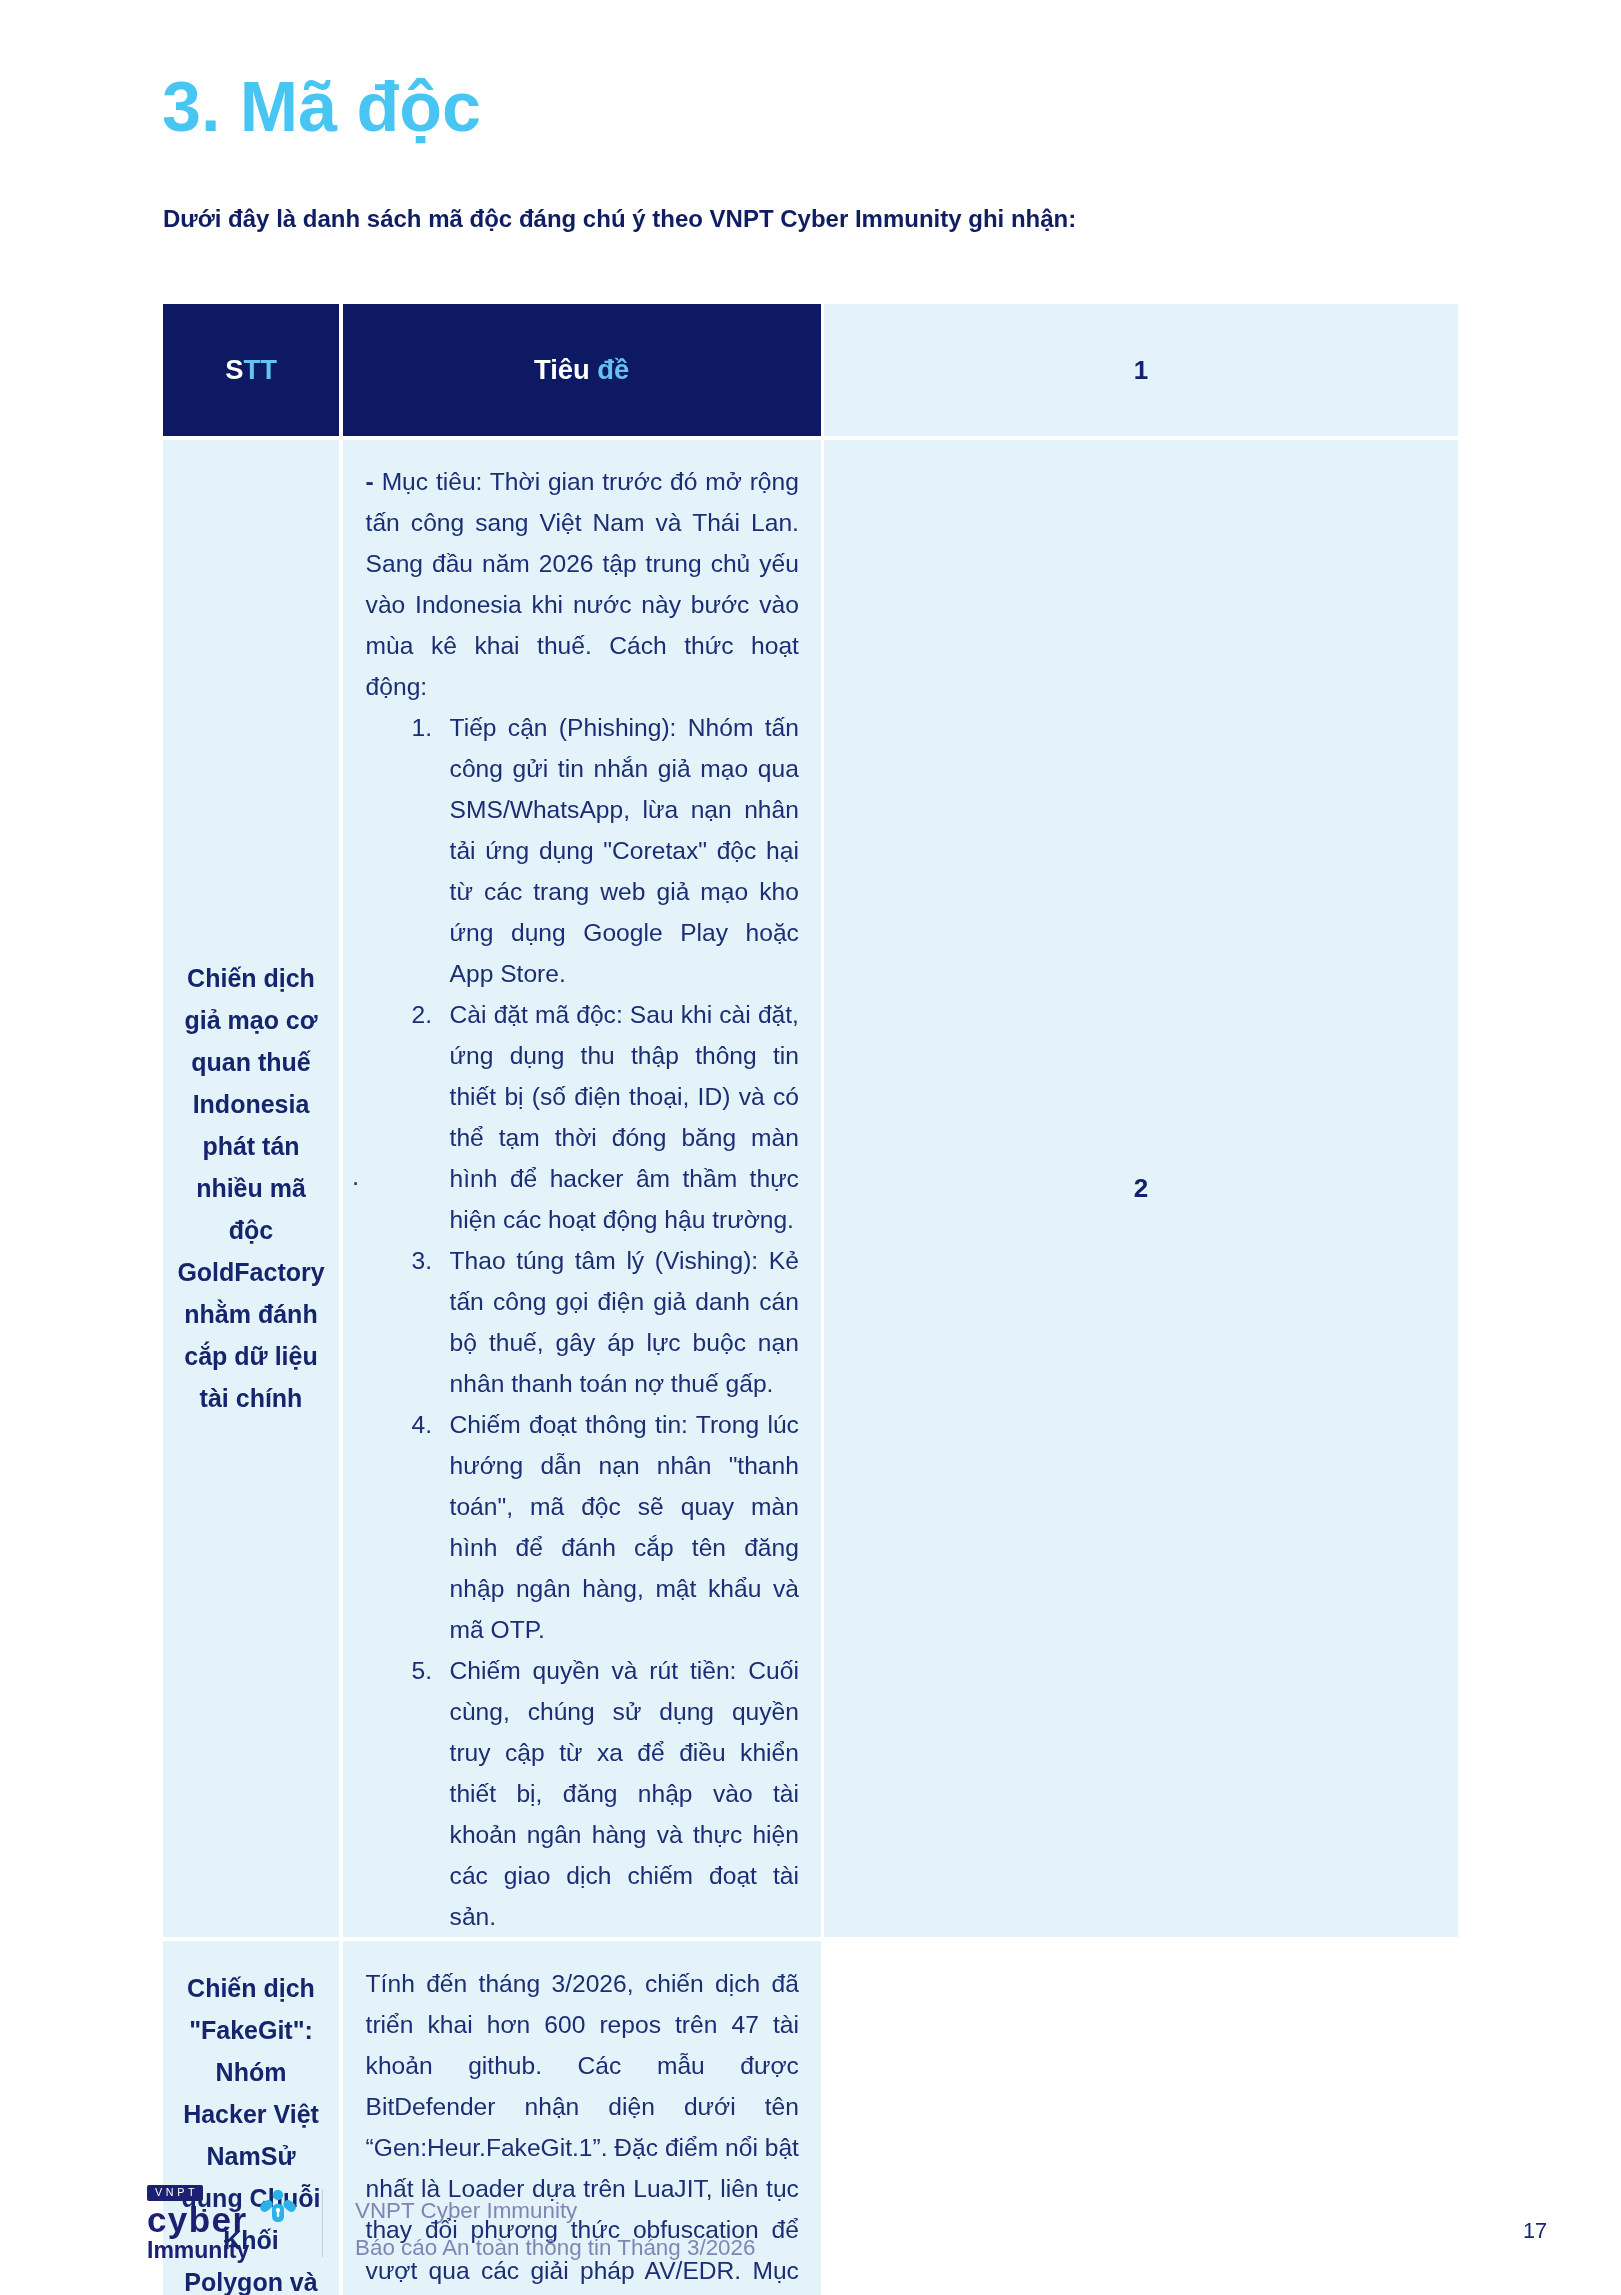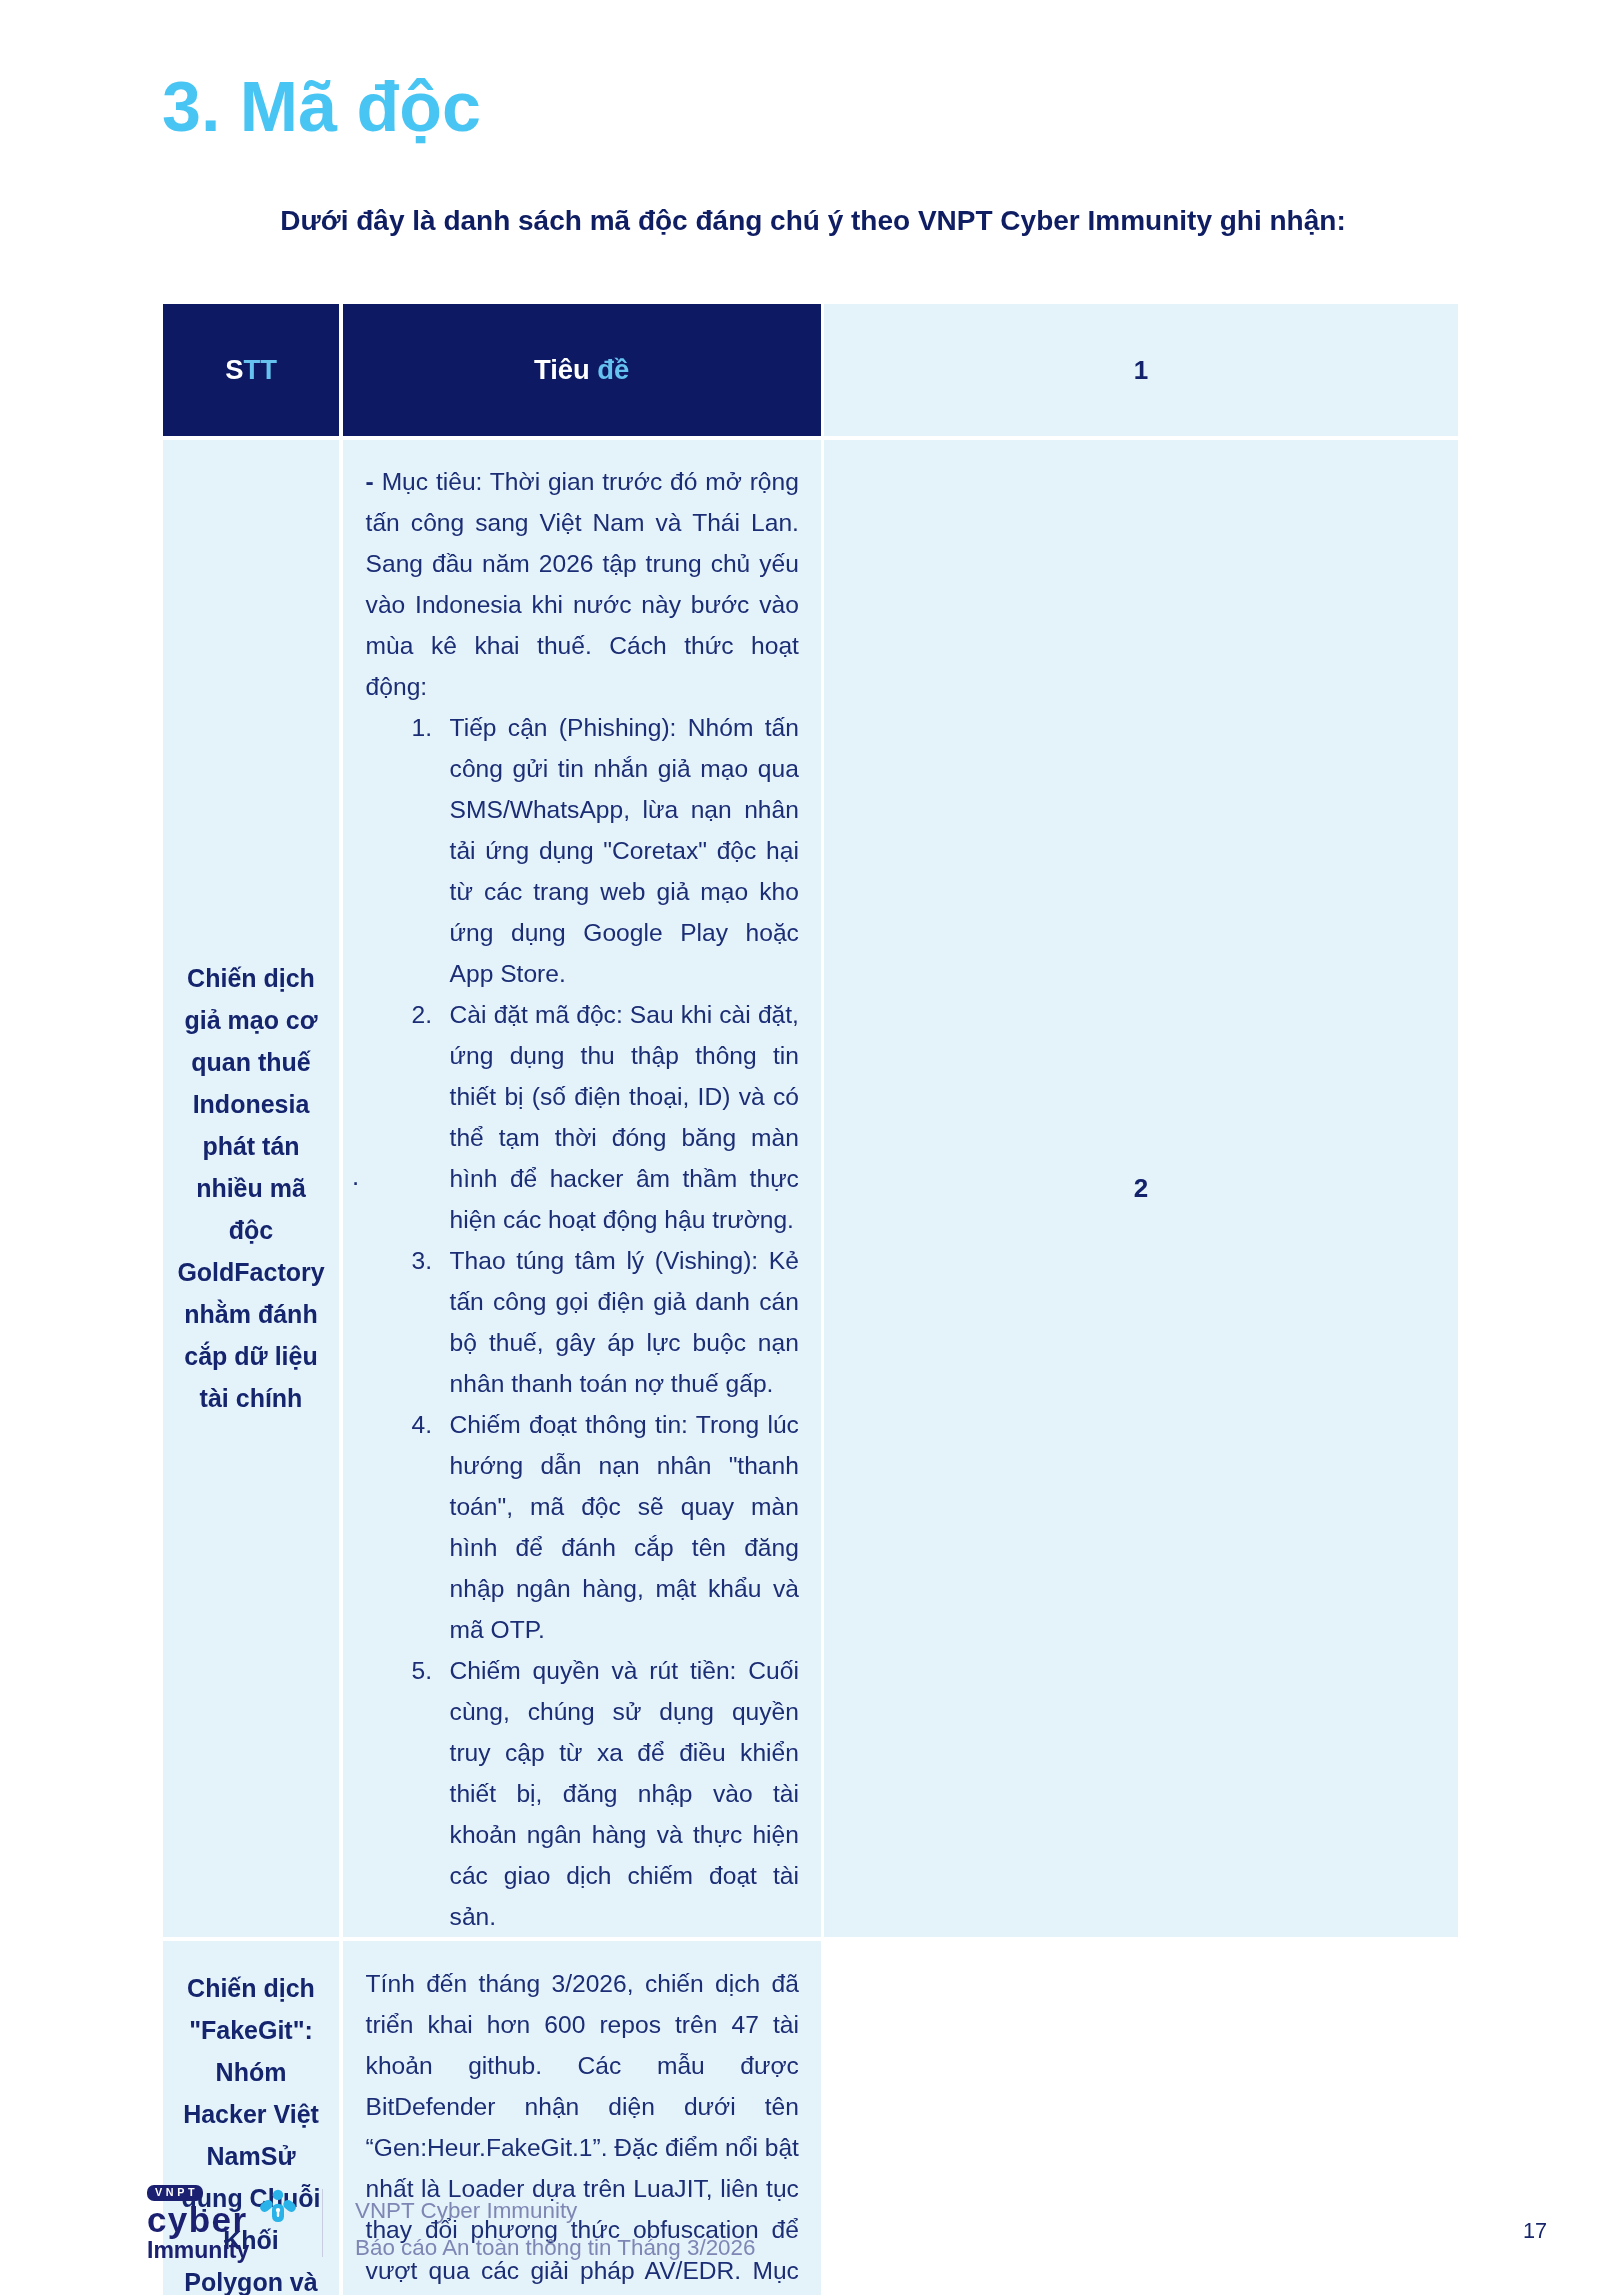--- a/index.html
+++ b/index.html
@@ -20,24 +20,23 @@
     left: 162px; top: 69px;
     font-size: 70px;
     font-weight: bold;
     color: #49c5f4;
     line-height: 1.1;
   }
   .intro {
     position: absolute;
     left: 163px; top: 205px;
     width: 1300px;
-    font-size: 28px;
+    font-size: 24px;
     font-weight: bold;
     color: #0f1e62;
-    text-align: center;
   }
 
   
   .malware-table {
     position: absolute;
     left: 163px; top: 304px;
     width: 1295px;
     display: grid;
     grid-template-columns: 176px 478px 1fr;
     grid-template-rows: 132px minmax(1215px, auto) minmax(504px, auto);
@@ -116,24 +115,24 @@
     left: 147px; top: 2185px;
     display: flex;
     align-items: flex-start;
   }
   .logo-words { display: flex; flex-direction: column; align-items: flex-start; }
   .vnpt-badge {
     display: inline-block;
     background: #1b2070;
     color: #ffffff;
     font-size: 10.8px;
-    font-weight: bold;
+    font-weight: normal;
     letter-spacing: 3.6px;
     padding: 2.2px 4.3px 2.2px 8px;
-    border-radius: 7px;
+    border-radius: 2px;
     line-height: 1.1;
   }
   .cyber-word {
     font-size: 35px;
     font-weight: bold;
     color: #1b2070;
     letter-spacing: 1.4px;
     line-height: 1.0;
     margin-top: 0.7px;
   }

